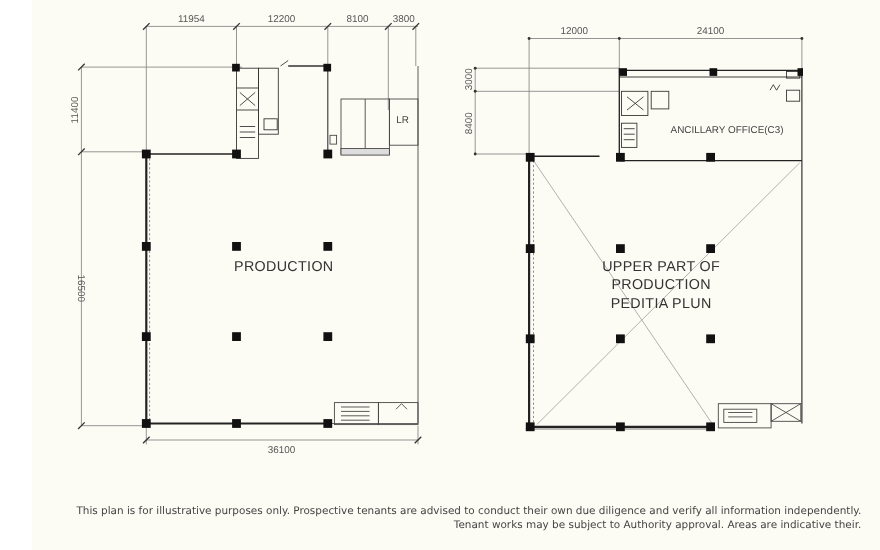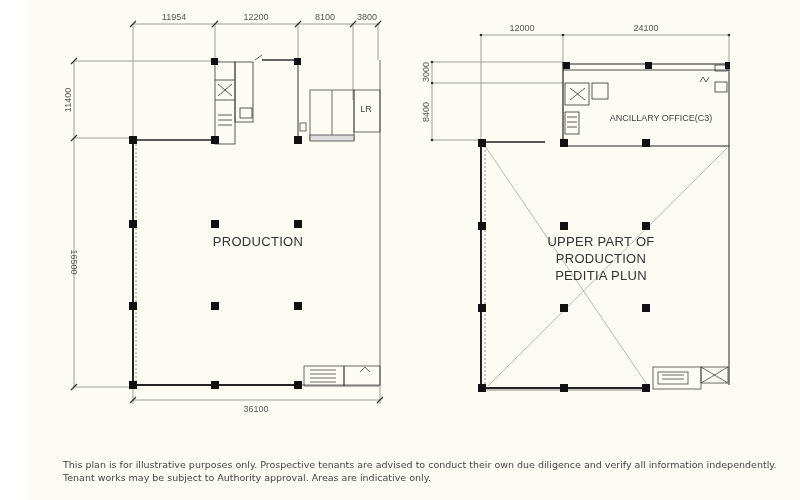--- a/index.html
+++ b/index.html
@@ -4,21 +4,21 @@
 <style>
   html, body { margin:0; padding:0; }
   body { width:800px; height:500px; background:#ffffff; position:relative; overflow:hidden;
          font-family:"Liberation Sans", sans-serif; }
   .sheet { position:absolute; left:29px; top:0; width:771px; height:500px; background:#fdfcf4; }
   svg.plan { position:absolute; left:0; top:0; }
   .dim { font-size:9px; fill:#555; font-family:"Liberation Sans", sans-serif; }
   .room { font-size:13px; fill:#333; font-family:"Liberation Sans", sans-serif; letter-spacing:0.3px; }
   .room-sm { font-size:9px; fill:#444; font-family:"Liberation Sans", sans-serif; }
   .disclaimer { position:absolute; left:63px; top:459px; width:720px; font-size:9.5px; line-height:12.5px;
-                color:#444; font-family:"DejaVu Sans", sans-serif; }
+                color:#444; font-family:"DejaVu Sans", sans-serif;text-align:right; }
   .disclaimer div { white-space:nowrap; }
 </style>
 </head>
 <body>
 
 <div class="sheet"></div>
 
 <svg class="plan" width="800" height="500" viewBox="0 0 800 500">
 
   <g>
@@ -217,14 +217,14 @@
     </g>
 
     <text class="room" x="601" y="246" text-anchor="middle">UPPER PART OF</text>
     <text class="room" x="601" y="263" text-anchor="middle">PRODUCTION</text>
     <text class="room" x="601" y="280" text-anchor="middle">PEDITIA PLUN</text>
   </g>
 </svg>
 
 <div class="disclaimer">
   <div>This plan is for illustrative purposes only. Prospective tenants are advised to conduct their own due diligence and verify all information independently.</div>
-  <div>Tenant works may be subject to Authority approval. Areas are indicative only.</div>
+  <div>Tenant works may be subject to Authority approval. Areas are indicative their.</div>
 </div>
 
 </body></html>

